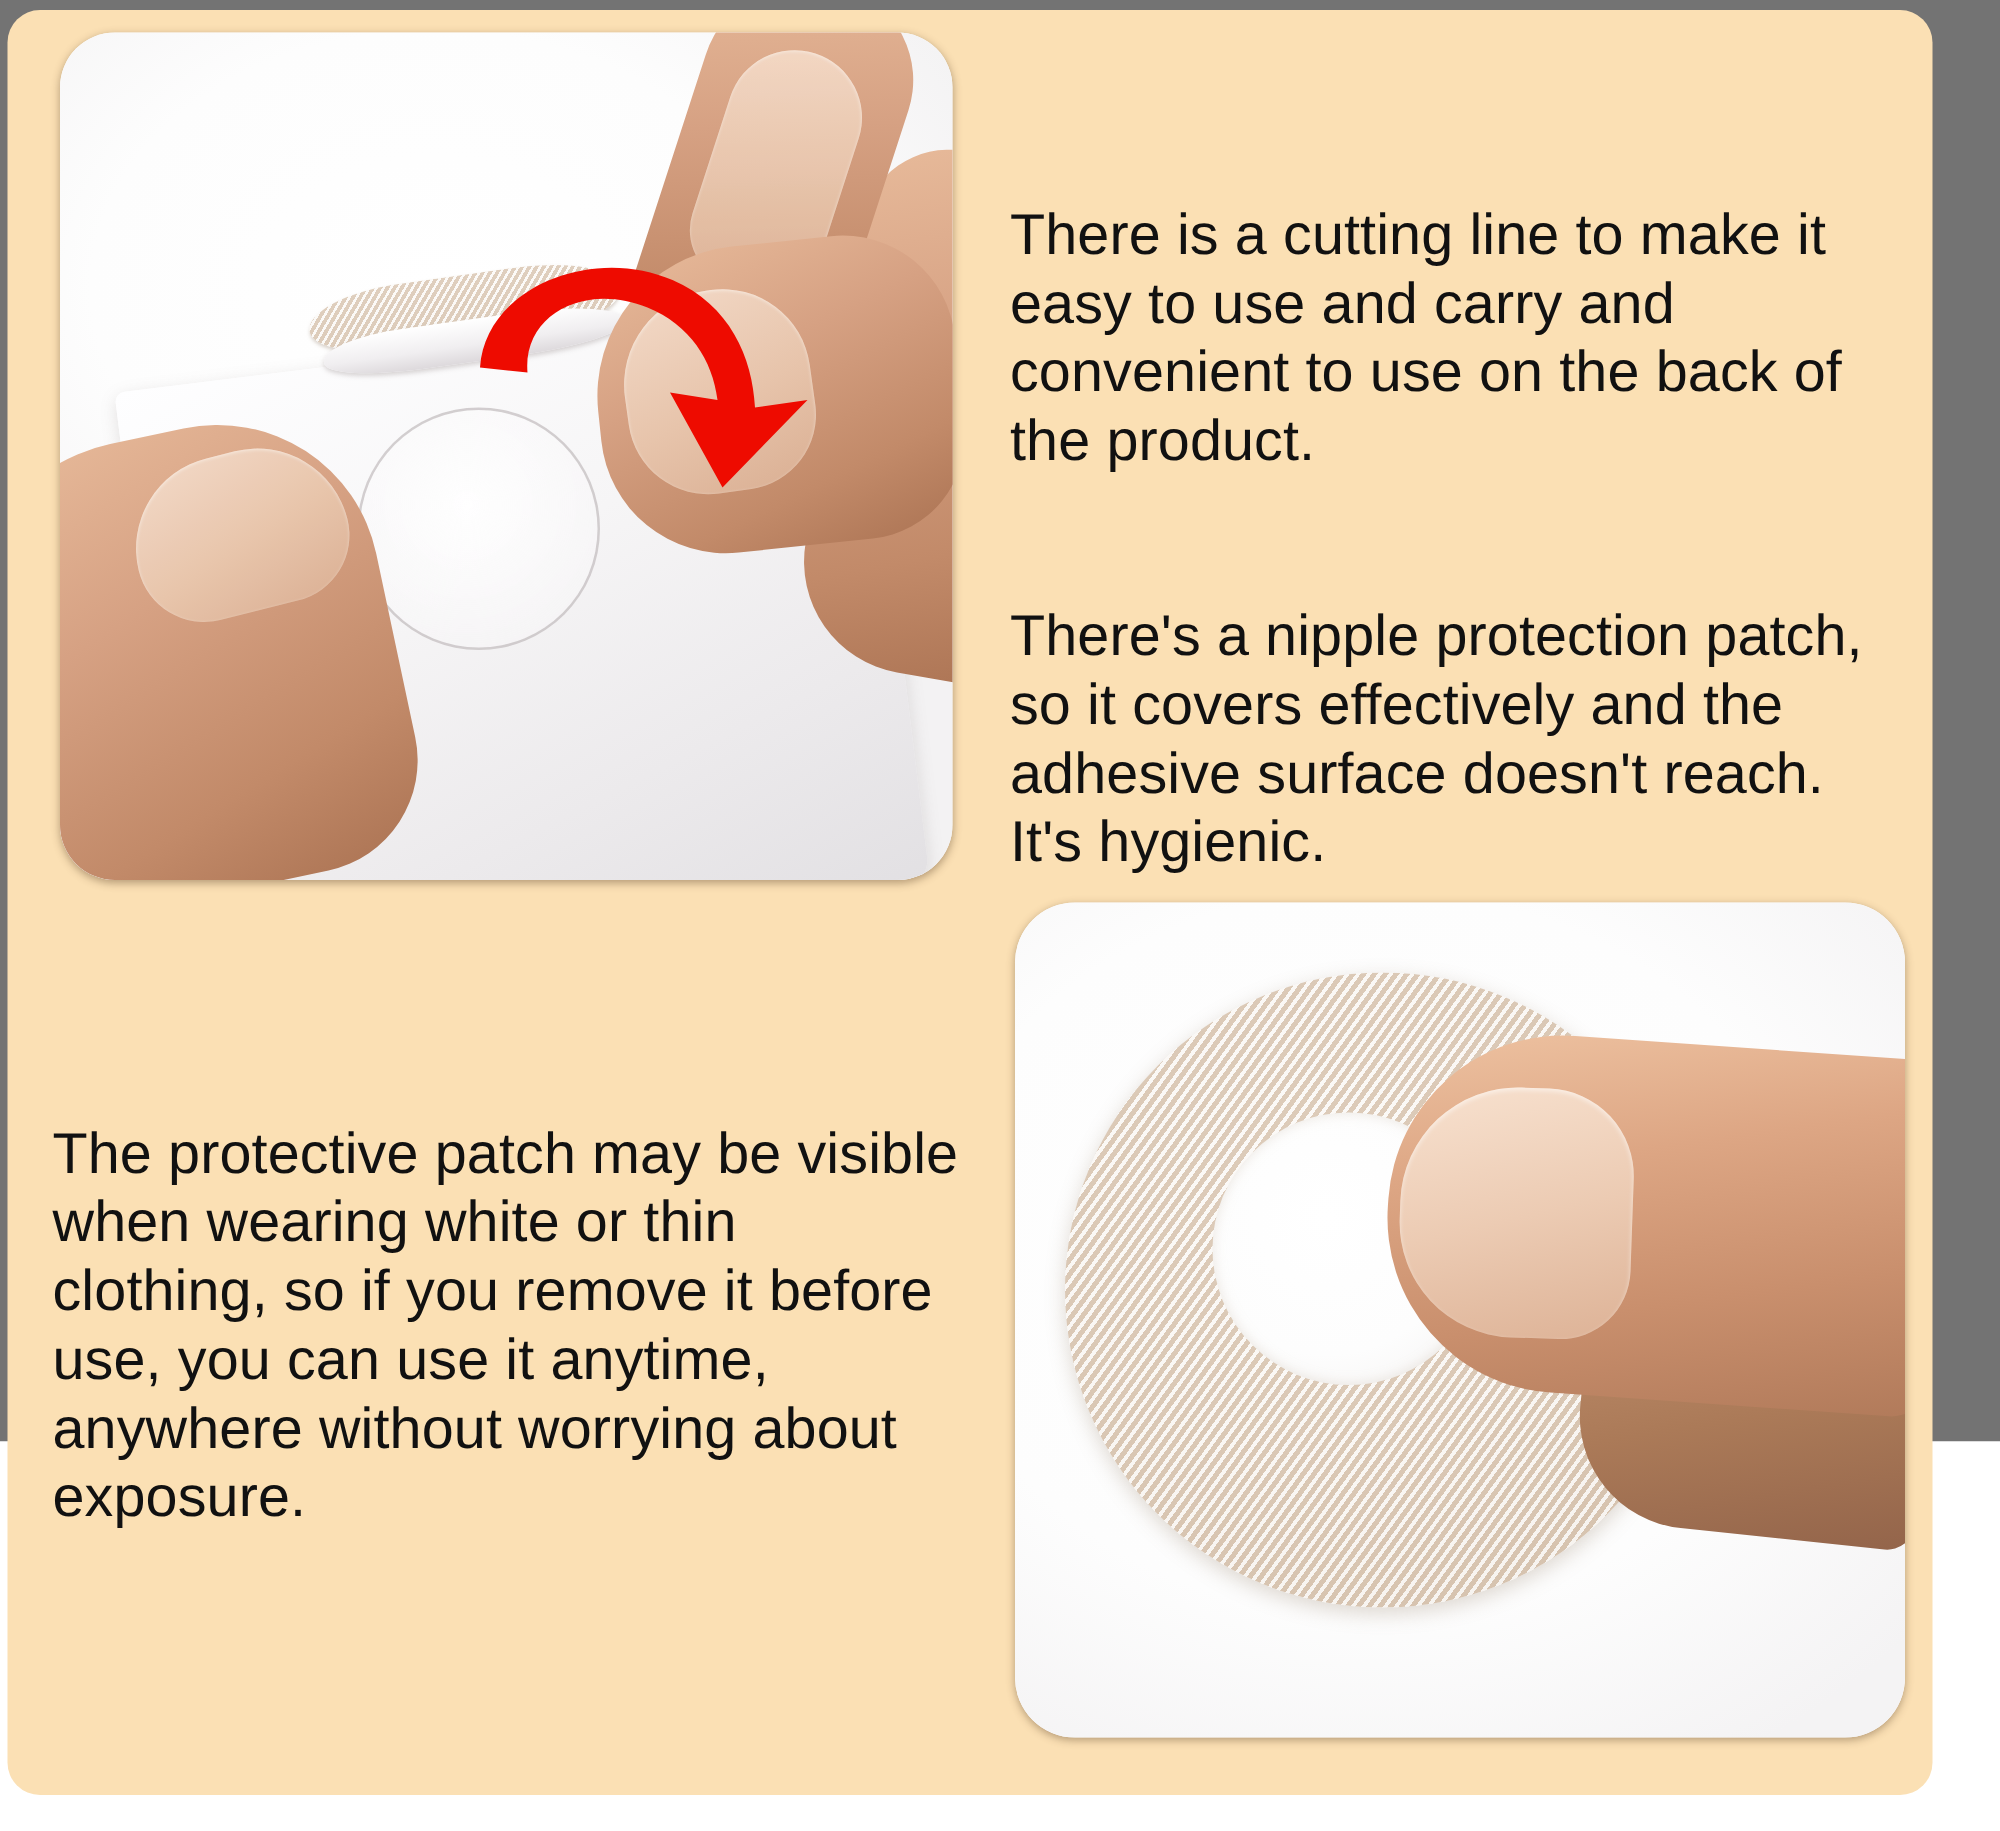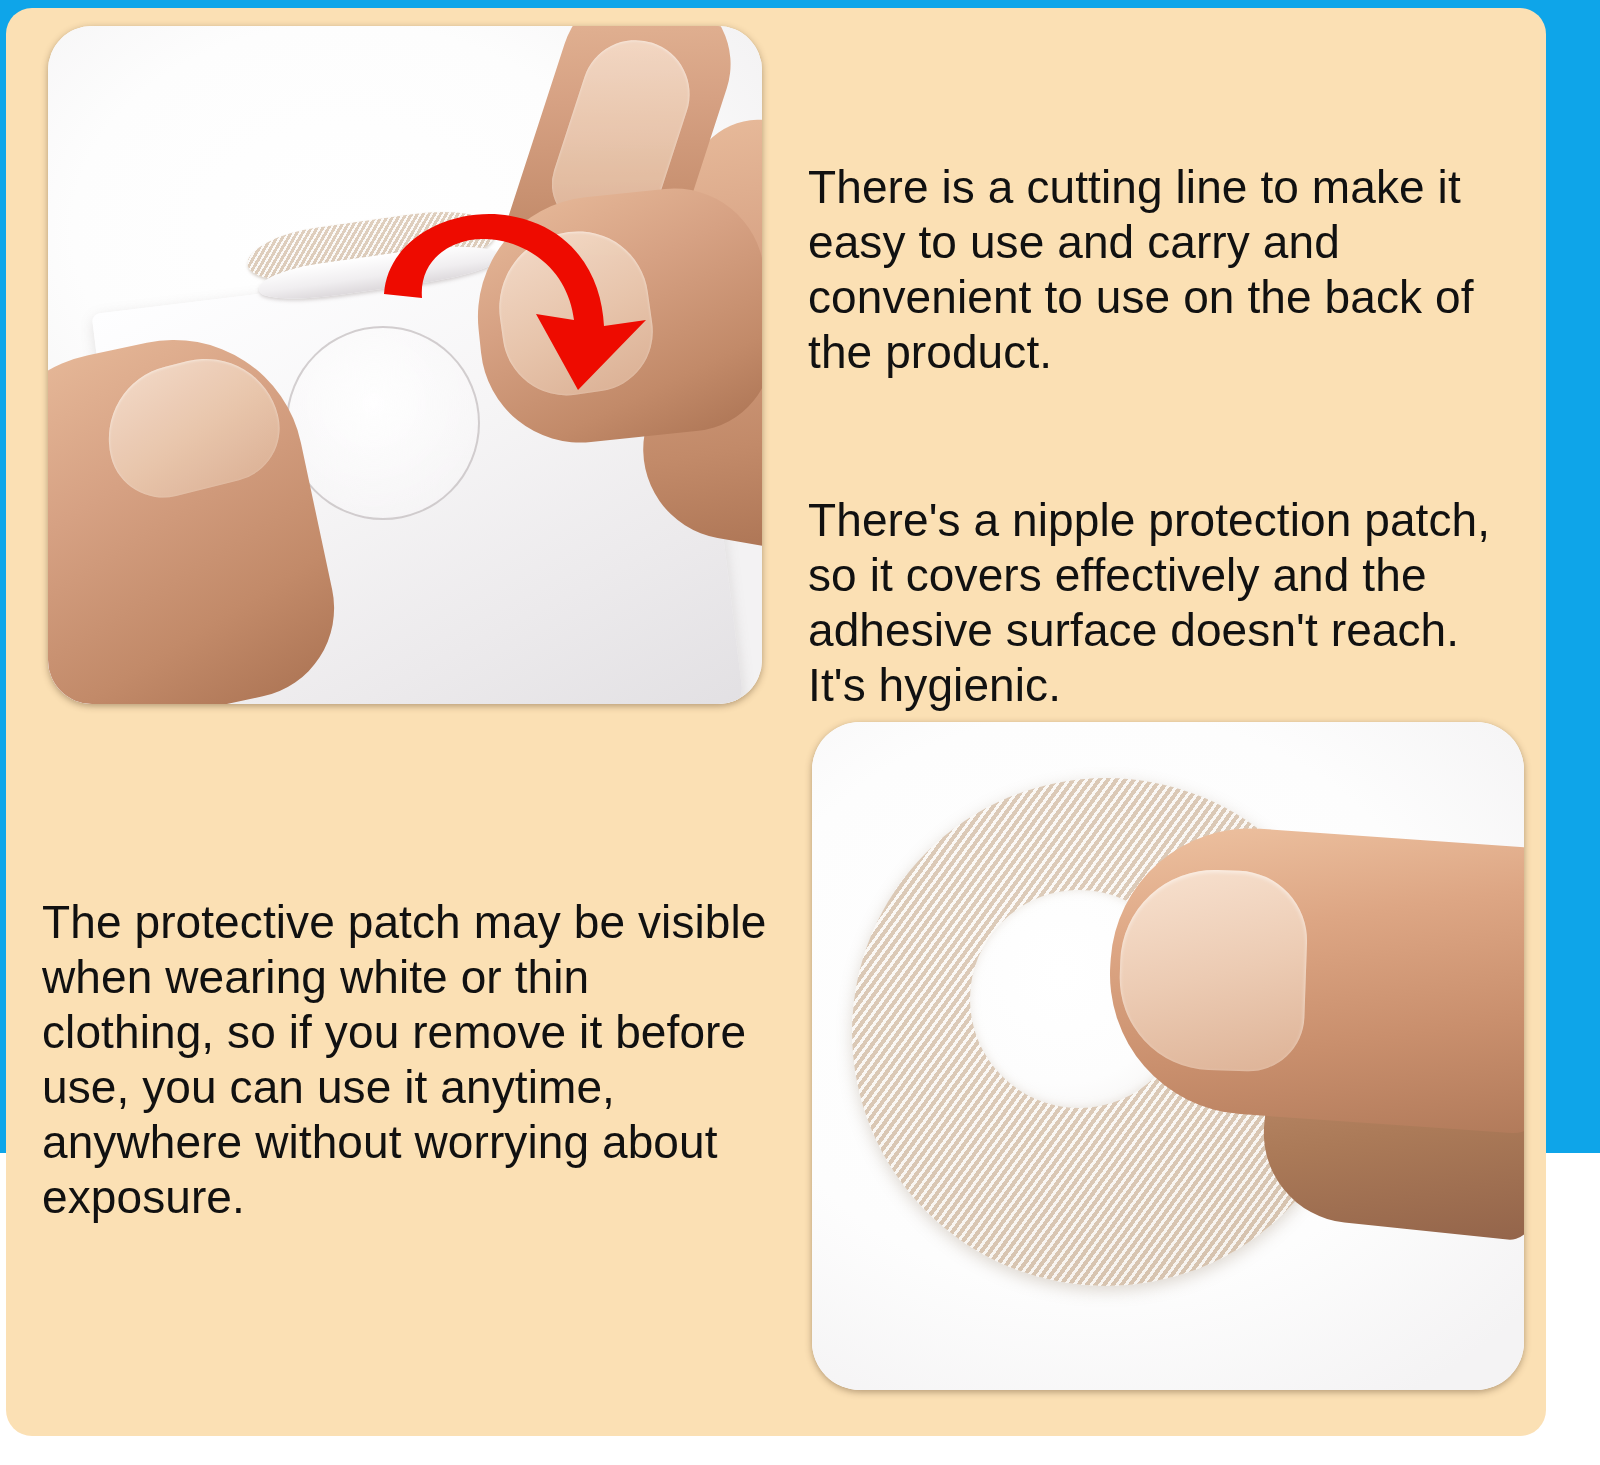--- a/index.html
+++ b/index.html
@@ -12,21 +12,21 @@
     height: 1465px;
     font-family: "Liberation Sans", sans-serif;
     overflow: hidden;
   }
 
   
   #page {
     position: relative;
     width: 1600px;
     height: 1153px;
-    background: #0ea5e9;
+    background: #737373;
   }
   #panel {
     position: absolute;
     left: 6px;
     top: 8px;
     width: 1540px;
     height: 1428px;
     background: #fbe0b4;
     border-radius: 26px;
   }
@@ -255,21 +255,21 @@
     font-size: 46px;
     line-height: 55px;
     letter-spacing: .1px;
     white-space: pre-line;
   }
   #copy-top-right {
     left: 808px;
     top: 105px;
     width: 700px;
   }
-  #copy-top-right .para + .para { margin-top: 58px; }
+  #copy-top-right .para + .para { margin-top: 46px; }
   #copy-bottom-left {
     left: 42px;
     top: 840px;
     width: 730px;
   }
 </style>
 </head>
 <body>
 
 <div id="page">

